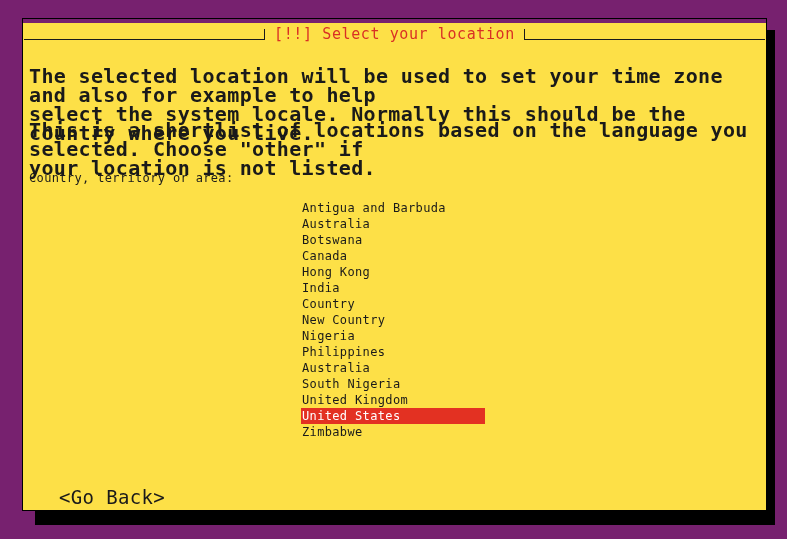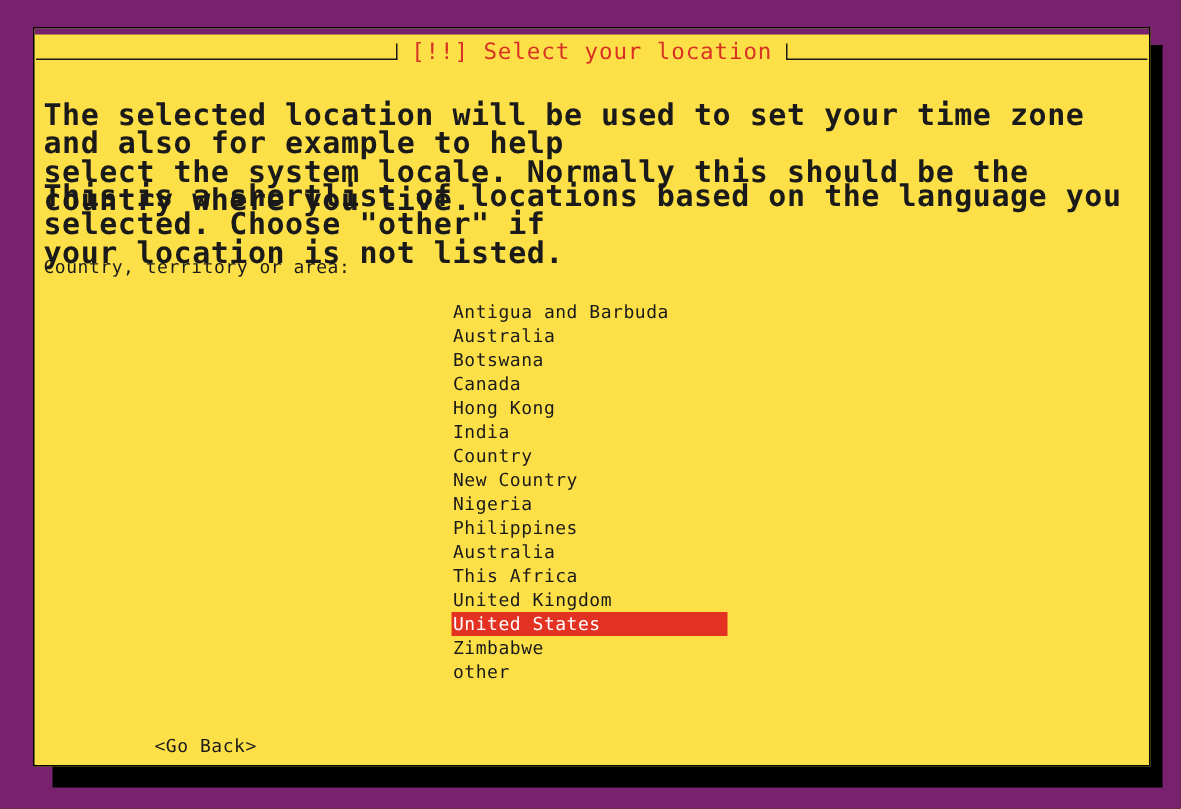--- a/index.html
+++ b/index.html
@@ -135,26 +135,25 @@
     background: #e33122;
     color: #ffffff;
     width: 184px;
   }
 
   
   #go-back-button {
     position: absolute;
     left: 36px;
     top: 443px;
-    font-size: 12px;
+    font-size: 19px;
     line-height: 18px;
     letter-spacing: 0.35px;
     color: #1a1a1a;
     white-space: nowrap;
-    margin-left: 44px;
   }
 </style>
 </head>
 <body>
 
 <div id="screen">
 
   <div id="dialog-shadow"></div>
 
   <div id="dialog">
@@ -182,24 +181,23 @@
           <div class="country-item">Australia</div>
           <div class="country-item">Botswana</div>
           <div class="country-item">Canada</div>
           <div class="country-item">Hong Kong</div>
           <div class="country-item">India</div>
           <div class="country-item">Country</div>
           <div class="country-item">New Country</div>
           <div class="country-item">Nigeria</div>
           <div class="country-item">Philippines</div>
           <div class="country-item">Australia</div>
-          <div class="country-item">This Africa</div>
+          <div class="country-item">South Nigeria</div>
           <div class="country-item">United Kingdom</div>
           <div class="country-item selected" style="background: rgb(227, 49, 34); color: rgb(255, 255, 255);">United States</div>
           <div class="country-item">Zimbabwe</div>
-          <div class="country-item">other</div>
         </div>
 
       <div id="go-back-button">&lt;Go Back&gt;</div>
 
     </div>
   </div>
 </div>
 
 </body></html>

